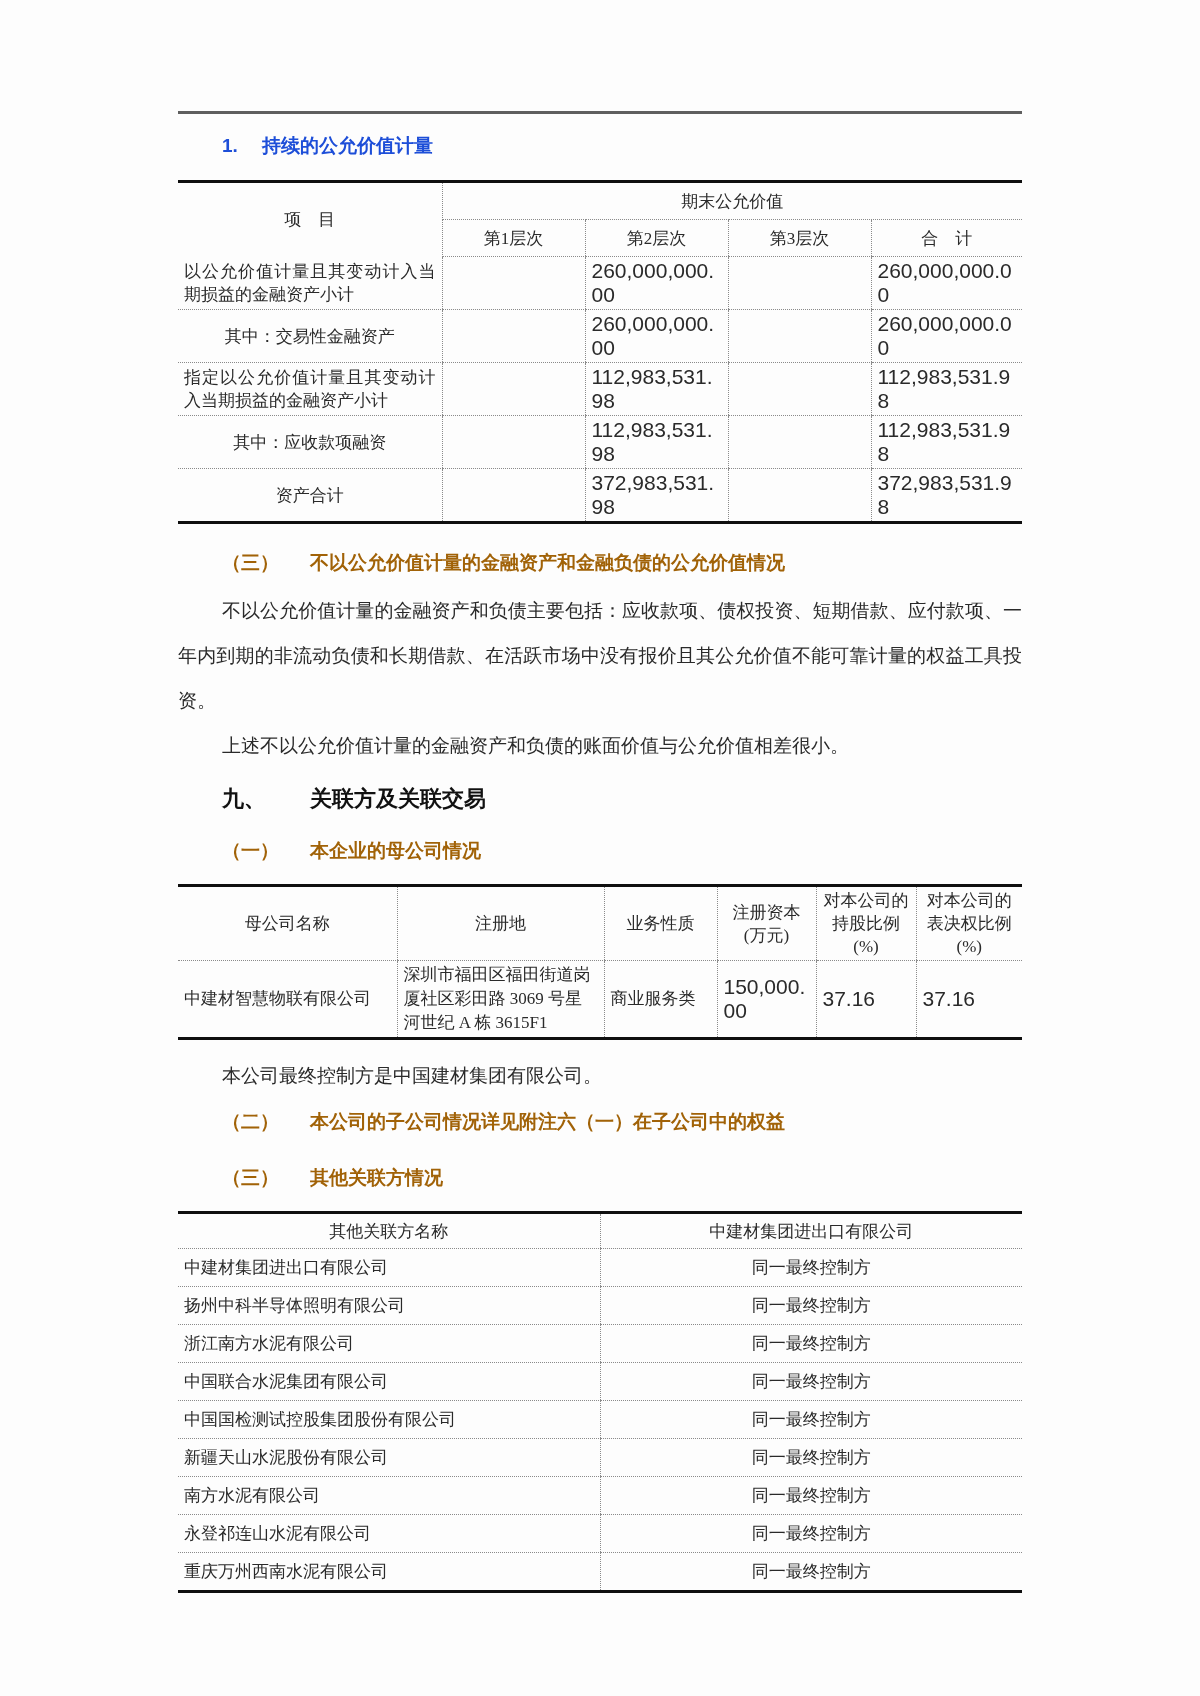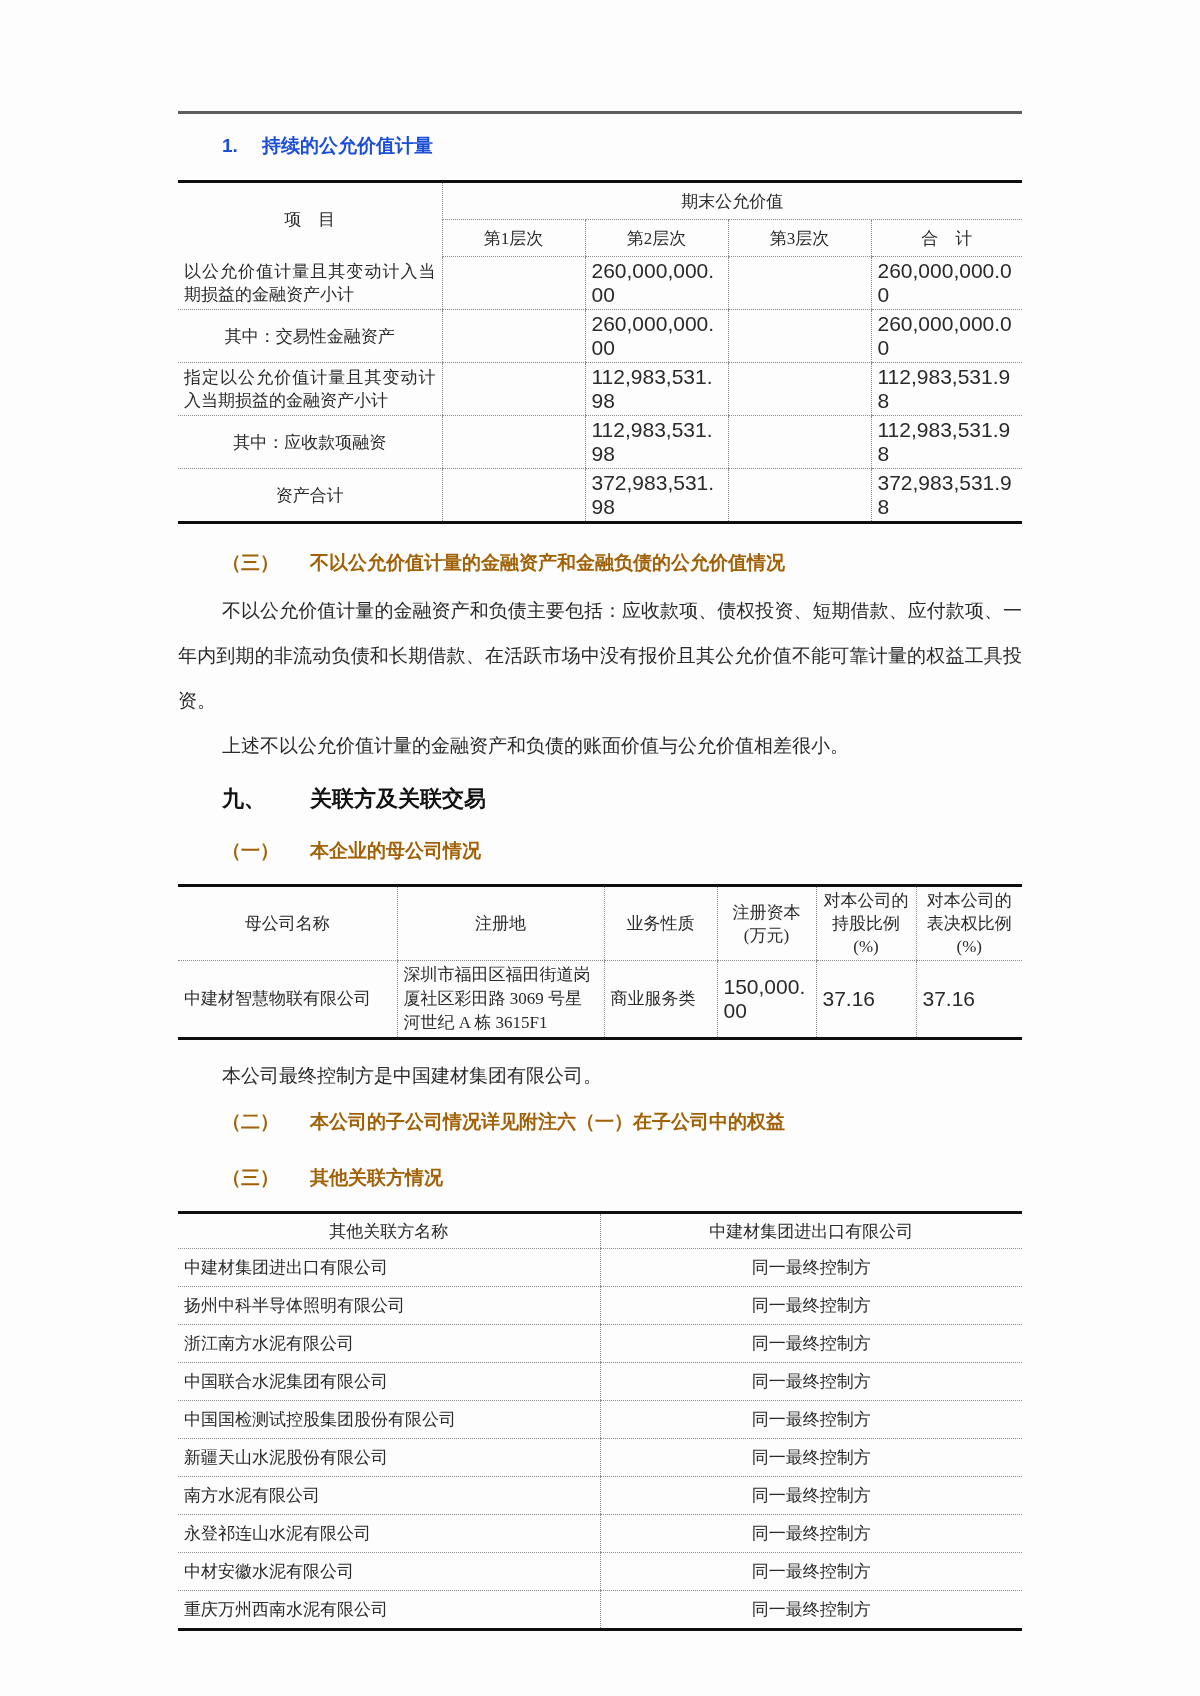--- a/index.html
+++ b/index.html
@@ -251,24 +251,20 @@
     </tr>
     <tr class="rrow">
       <td class="l hdiv name">南方水泥有限公司</td>
       <td class="c hdiv vdiv">同一最终控制方</td>
     </tr>
     <tr class="rrow">
       <td class="l hdiv name">永登祁连山水泥有限公司</td>
       <td class="c hdiv vdiv">同一最终控制方</td>
     </tr>
     <tr class="rrow">
-      <td class="l hdiv name">中材安徽水泥有限公司</td>
-      <td class="c hdiv vdiv">同一最终控制方</td>
-    </tr>
-    <tr class="rrow">
       <td class="l name">重庆万州西南水泥有限公司</td>
       <td class="c vdiv">同一最终控制方</td>
     </tr>
   </tbody>
     </table>
 
   <div class="footer">
     
   </div>
 

